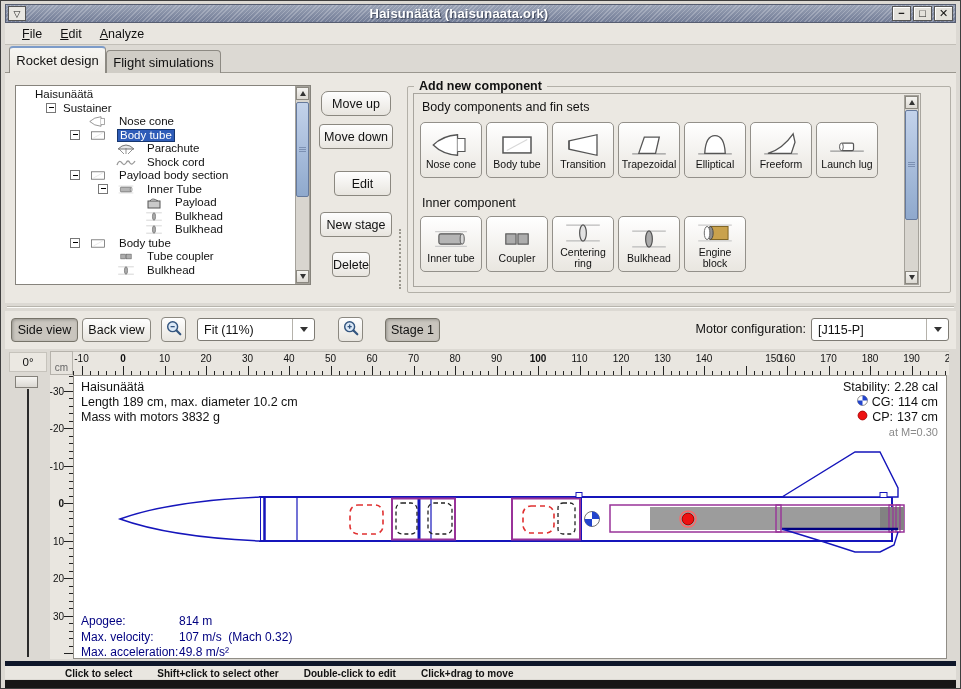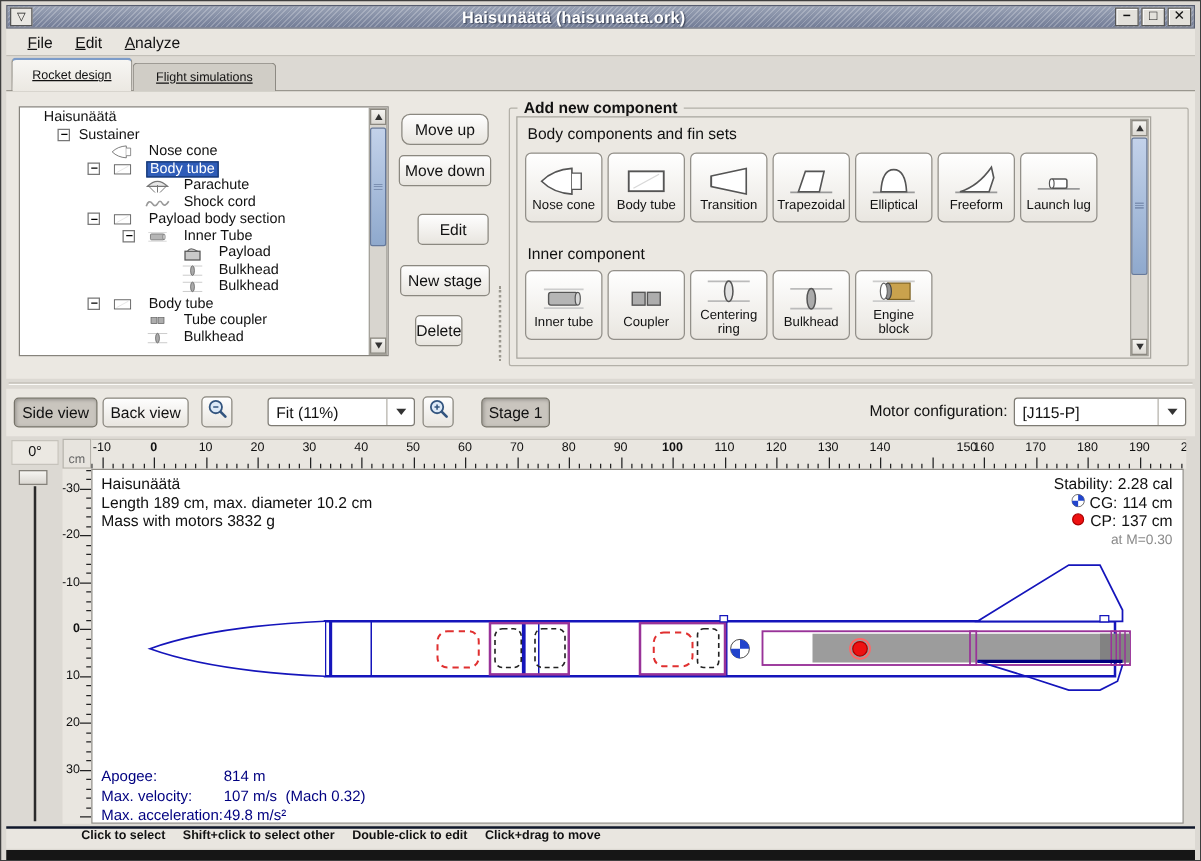--- a/index.html
+++ b/index.html
@@ -17,21 +17,21 @@
   .tb-btn{width:19px;height:15px;margin-right:2px;background:#e3e1db;border:1px solid #555;
     box-shadow:inset 1px 1px 0 #fff;display:flex;align-items:center;justify-content:center;
     font-size:11px;font-weight:bold;color:#111;line-height:1;}
 
   
   .menubar{position:absolute;left:4px;right:4px;top:22px;height:22px;background:#e9e6e0;
     border-bottom:1px solid #c2bfb8;display:flex;align-items:center;padding-left:8px;}
   .menu-item{padding:2px 9px;font-size:12.5px;color:#111;}
   .tabstrip{position:absolute;left:4px;right:4px;top:44px;height:28px;}
   .tab{position:absolute;bottom:0;display:flex;align-items:center;justify-content:center;
-    font-size:10px;color:#111;border:1px solid #8d8a83;border-bottom:none;border-radius:4px 4px 0 0;text-decoration:underline;}
+    font-size:13px;color:#111;border:1px solid #8d8a83;border-bottom:none;border-radius:4px 4px 0 0;}
   .tab.active{left:4px;height:27px;width:97px;background:linear-gradient(#f7f6f3,#ebe8e2);
     border-top:2px solid #7d9cc9;z-index:3;}
   .tab.inactive{left:101px;height:23px;width:115px;background:#d0cdc6;z-index:1;}
   .tabpage{position:absolute;left:4px;right:4px;top:71px;height:231px;background:#ebe8e2;border-top:1px solid #9a978f;}
 
   
   .tree-panel{position:absolute;left:14px;top:84px;width:296px;height:200px;background:#fff;border:1px solid #86837c;}
   .tree-list{position:absolute;left:1px;top:2px;right:16px;bottom:1px;overflow:hidden;}
   .tree-row{position:relative;height:13.5px;font-size:11.5px;color:#111;white-space:nowrap;}
   .tree-row .lbl{position:absolute;top:0;line-height:13.5px;padding:0 2px;}
@@ -102,22 +102,22 @@
   .stab{position:absolute;right:8px;top:4px;font-size:12.5px;line-height:15px;color:#111;text-align:right;}
   .stab-row{display:flex;justify-content:flex-end;align-items:center;gap:4px;}
   .stab-row svg{width:11px;height:11px;}
   .mach{color:#8a8a8a;font-size:11px;}
   .flight{position:absolute;left:7px;top:238px;font-size:12px;line-height:15.5px;color:#000080;}
   .f-row{display:flex;}
   .f-label{width:98px;}
   .f-val{white-space:pre;}
 
   
-  .hintbar{position:absolute;left:4px;right:4px;top:660px;height:18px;background:#e9e6e0;border-top:2px solid #0f172a;
-    display:flex;align-items:flex-start;padding-left:60px;gap:14px;}
+  .hintbar{position:absolute;left:4px;right:4px;top:660px;height:18px;background:#e9e6e0;border-top:5px solid #0f172a;
+    display:flex;align-items:flex-end;padding-left:60px;gap:25px;}
   .hint{font-size:10px;font-weight:bold;color:#111;white-space:nowrap;}
   .bottomband{position:absolute;left:4px;right:4px;top:679px;height:9px;background:#161616;}
 </style>
 </head>
 <body>
 
 <div class="window">
 
   <div class="titlebar">
     <div class="tb-menu">▽</div>
@@ -422,21 +422,21 @@
   <div class="viewbar"></div>
   <div class="btn pressed" style="left:10px;top:317px;width:67px;height:24px;">Side view</div>
   <div class="btn" style="left:81px;top:317px;width:69px;height:24px;">Back view</div>
   <div class="icon-btn" style="left:160px;top:316px;">
     <span><svg viewBox="0 0 20 20">
           <circle cx="8.5" cy="8.5" r="5.5" fill="#dce9f7" stroke="#33557f" stroke-width="1.6"></circle>
           <line x1="12.8" y1="12.8" x2="17" y2="17" stroke="#33557f" stroke-width="2.4" stroke-linecap="round"></line>
           <path d="M6.2 8.5 H10.8" stroke="#33557f" stroke-width="1.4"></path>
         </svg></span>
   </div>
-  <div class="combo" style="left:213px;top:317px;width:118px;">
+  <div class="combo" style="left:196px;top:317px;width:118px;">
     <span class="val">Fit (11%)</span>
     <span class="chev">
         <span class="tri-down"></span>
       </span>
   </div>
   <div class="icon-btn" style="left:337px;top:316px;">
     <span><svg viewBox="0 0 20 20">
           <circle cx="8.5" cy="8.5" r="5.5" fill="#dce9f7" stroke="#33557f" stroke-width="1.6"></circle>
           <line x1="12.8" y1="12.8" x2="17" y2="17" stroke="#33557f" stroke-width="2.4" stroke-linecap="round"></line>
           <path d="M6.2 8.5 H10.8 M8.5 6.2 V10.8" stroke="#33557f" stroke-width="1.4"></path>

